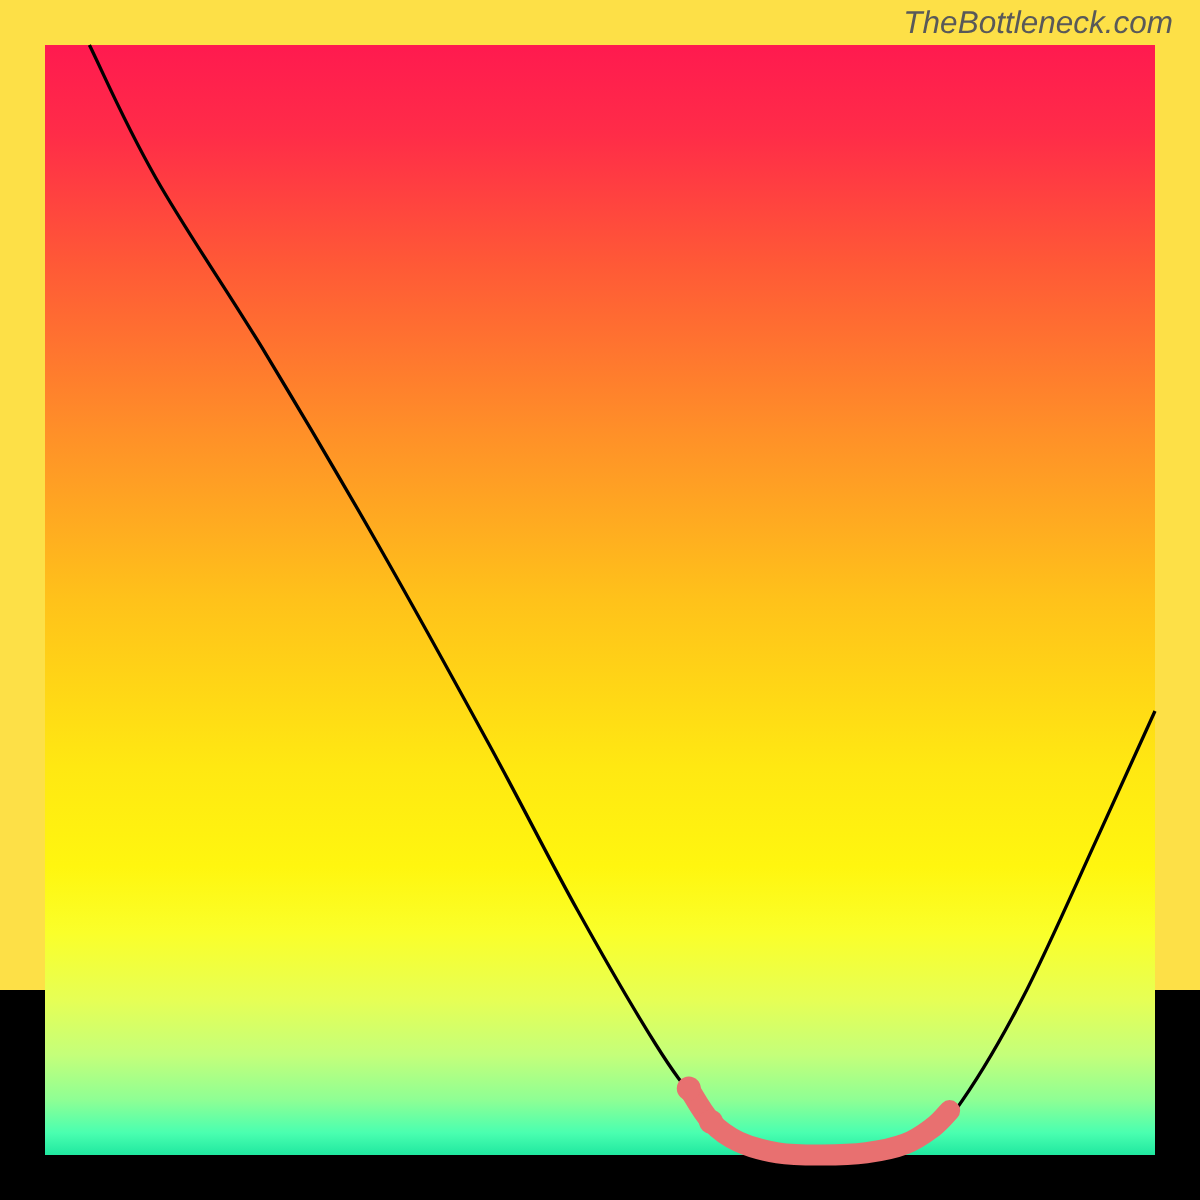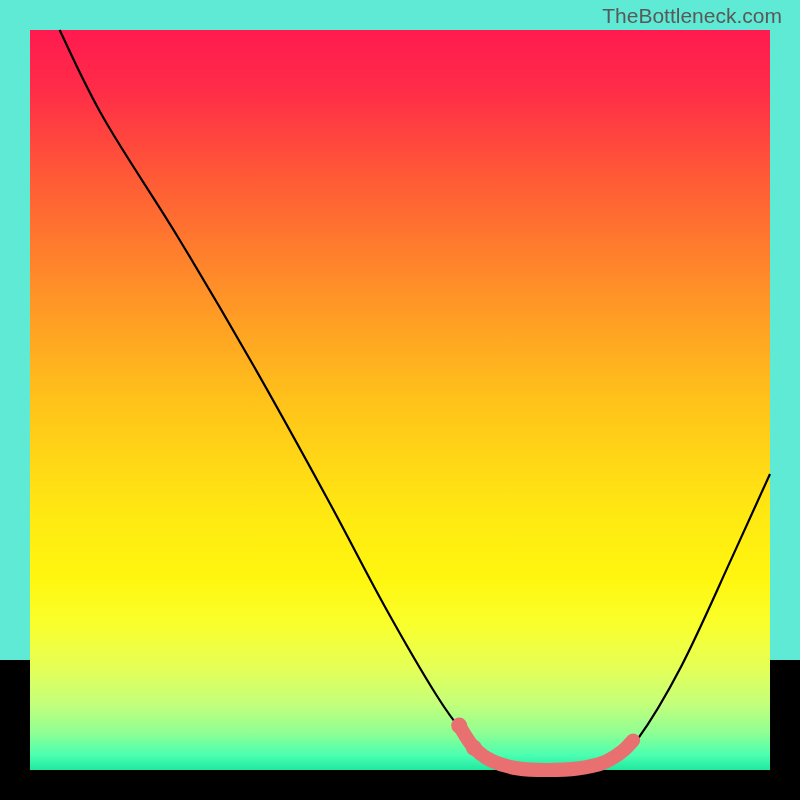--- a/index.html
+++ b/index.html
@@ -7,22 +7,23 @@
     padding: 0;
     background: #000;
     width: 800px;
     height: 800px;
     overflow: hidden;
     font-family: Arial, sans-serif;
   }
   .frame {
     width: 800px;
     height: 660px;
-    background: #5eead4;
+    background: #fde047;
     position: relative;
+    font-style: italic;
   }
   .watermark {
     position: absolute;
     top: 4px;
     right: 18px;
     color: #595959;
     font-size: 21px;
     font-weight: 500;
     z-index: 10;
   }

